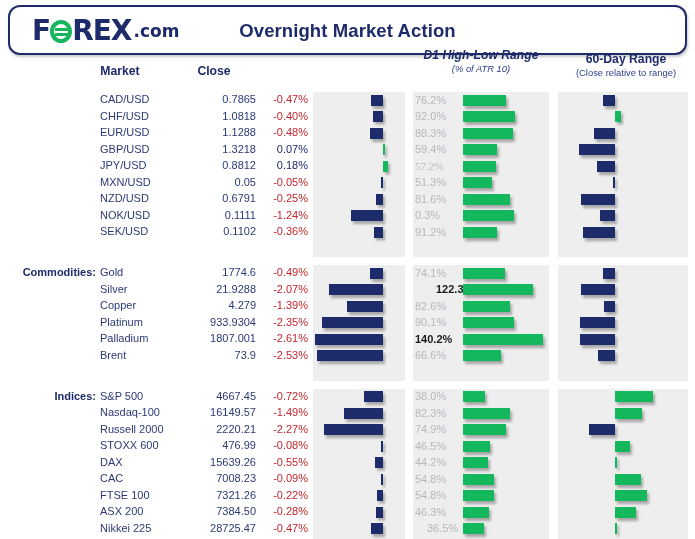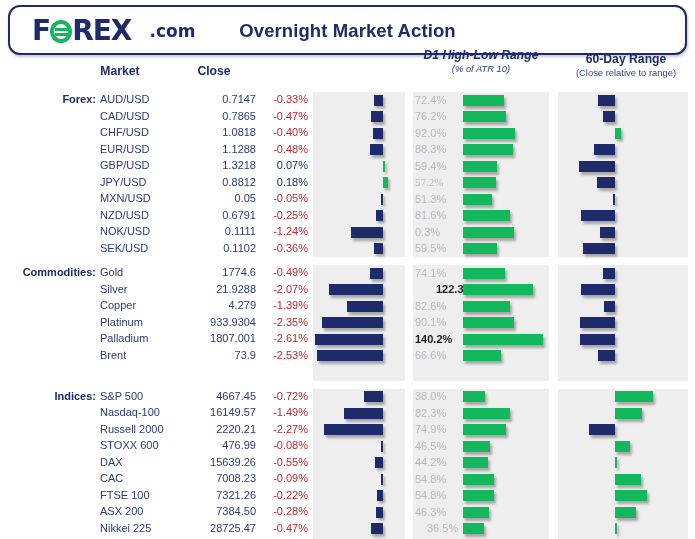--- a/index.html
+++ b/index.html
@@ -39,21 +39,21 @@
   }
   .logo-o .bar1, .logo-o .bar2 {
     position: absolute; left: 5px; height: 3.2px; width: 13px;
     background: #16b55e;
   }
   .logo-o .bar1 { top: 8px; }
   .logo-o .bar2 { top: 13px; }
   .logo-dotcom {
     font-family: "DejaVu Sans", sans-serif;
     font-weight: bold; font-size: 17px; color: #1d2b6b;
-    margin-left: 18px; line-height: 1;
+    margin-left: 2px; line-height: 1;
   }
   .header-title {
     position: absolute; left: 0; right: 0; top: 13px;
     text-align: center;
     font-size: 18.5px; font-weight: bold; color: #1d2b6b;
     letter-spacing: 0.1px;
   }
 
   
   .colhead {
@@ -146,30 +146,20 @@
     <span>60-Day Range</span>
     <span class="sub">(Close relative to range)</span>
   </div>
 
   <div id="table">
       <div class="group" style="height: 165px;">
         <div class="panel" id="" style="left: 313px; width: 92px;"></div>
         <div class="panel" id="" style="left: 413px; width: 136px;"></div>
         <div class="panel" id="" style="left: 558px; width: 130px;"></div>
         <div class="row">
-          <div class="grp-label">Forex:</div>
-          <div class="mkt">AUD/USD</div>
-          <div class="close">0.7147</div>
-          <div class="pct neg">-0.33%</div>
-          <div class="bar navy" style="left: 374.402px; width: 8.5977px;"></div>
-          <div class="d1label" style="left: 415px;">72.4%</div>
-          <div class="bar green" style="left: 463px; width: 41.3124px;"></div>
-          <div class="bar navy" style="left: 598.2px; width: 16.8px;"></div>
-        </div>
-        <div class="row">
           <div class="mkt">CAD/USD</div>
           <div class="close">0.7865</div>
           <div class="pct neg">-0.47%</div>
           <div class="bar navy" style="left: 370.755px; width: 12.2452px;"></div>
           <div class="d1label" style="left: 415px;">76.2%</div>
           <div class="bar green" style="left: 463px; width: 43.4807px;"></div>
           <div class="bar navy" style="left: 602.68px; width: 12.32px;"></div>
         </div>
         <div class="row">
           <div class="mkt">CHF/USD</div>
@@ -232,21 +222,21 @@
           <div class="bar navy" style="left: 350.693px; width: 32.3065px;"></div>
           <div class="d1label" style="left: 415px;">0.3%</div>
           <div class="bar green" style="left: 463px; width: 51.127px;"></div>
           <div class="bar navy" style="left: 600.44px; width: 14.56px;"></div>
         </div>
         <div class="row">
           <div class="mkt">SEK/USD</div>
           <div class="close">0.1102</div>
           <div class="pct neg">-0.36%</div>
           <div class="bar navy" style="left: 373.621px; width: 9.37931px;"></div>
-          <div class="d1label" style="left: 415px;">59.5%</div>
+          <div class="d1label" style="left: 415px;">91.2%</div>
           <div class="bar green" style="left: 463px; width: 33.9515px;"></div>
           <div class="bar navy" style="left: 582.52px; width: 32.48px;"></div>
         </div>
       </div>
       <div class="group" style="height: 115.5px;">
         <div class="panel" id="" style="left: 313px; width: 92px;"></div>
         <div class="panel" id="" style="left: 413px; width: 136px;"></div>
         <div class="panel" id="" style="left: 558px; width: 130px;"></div>
         <div class="row">
           <div class="grp-label">Commodities:</div>

